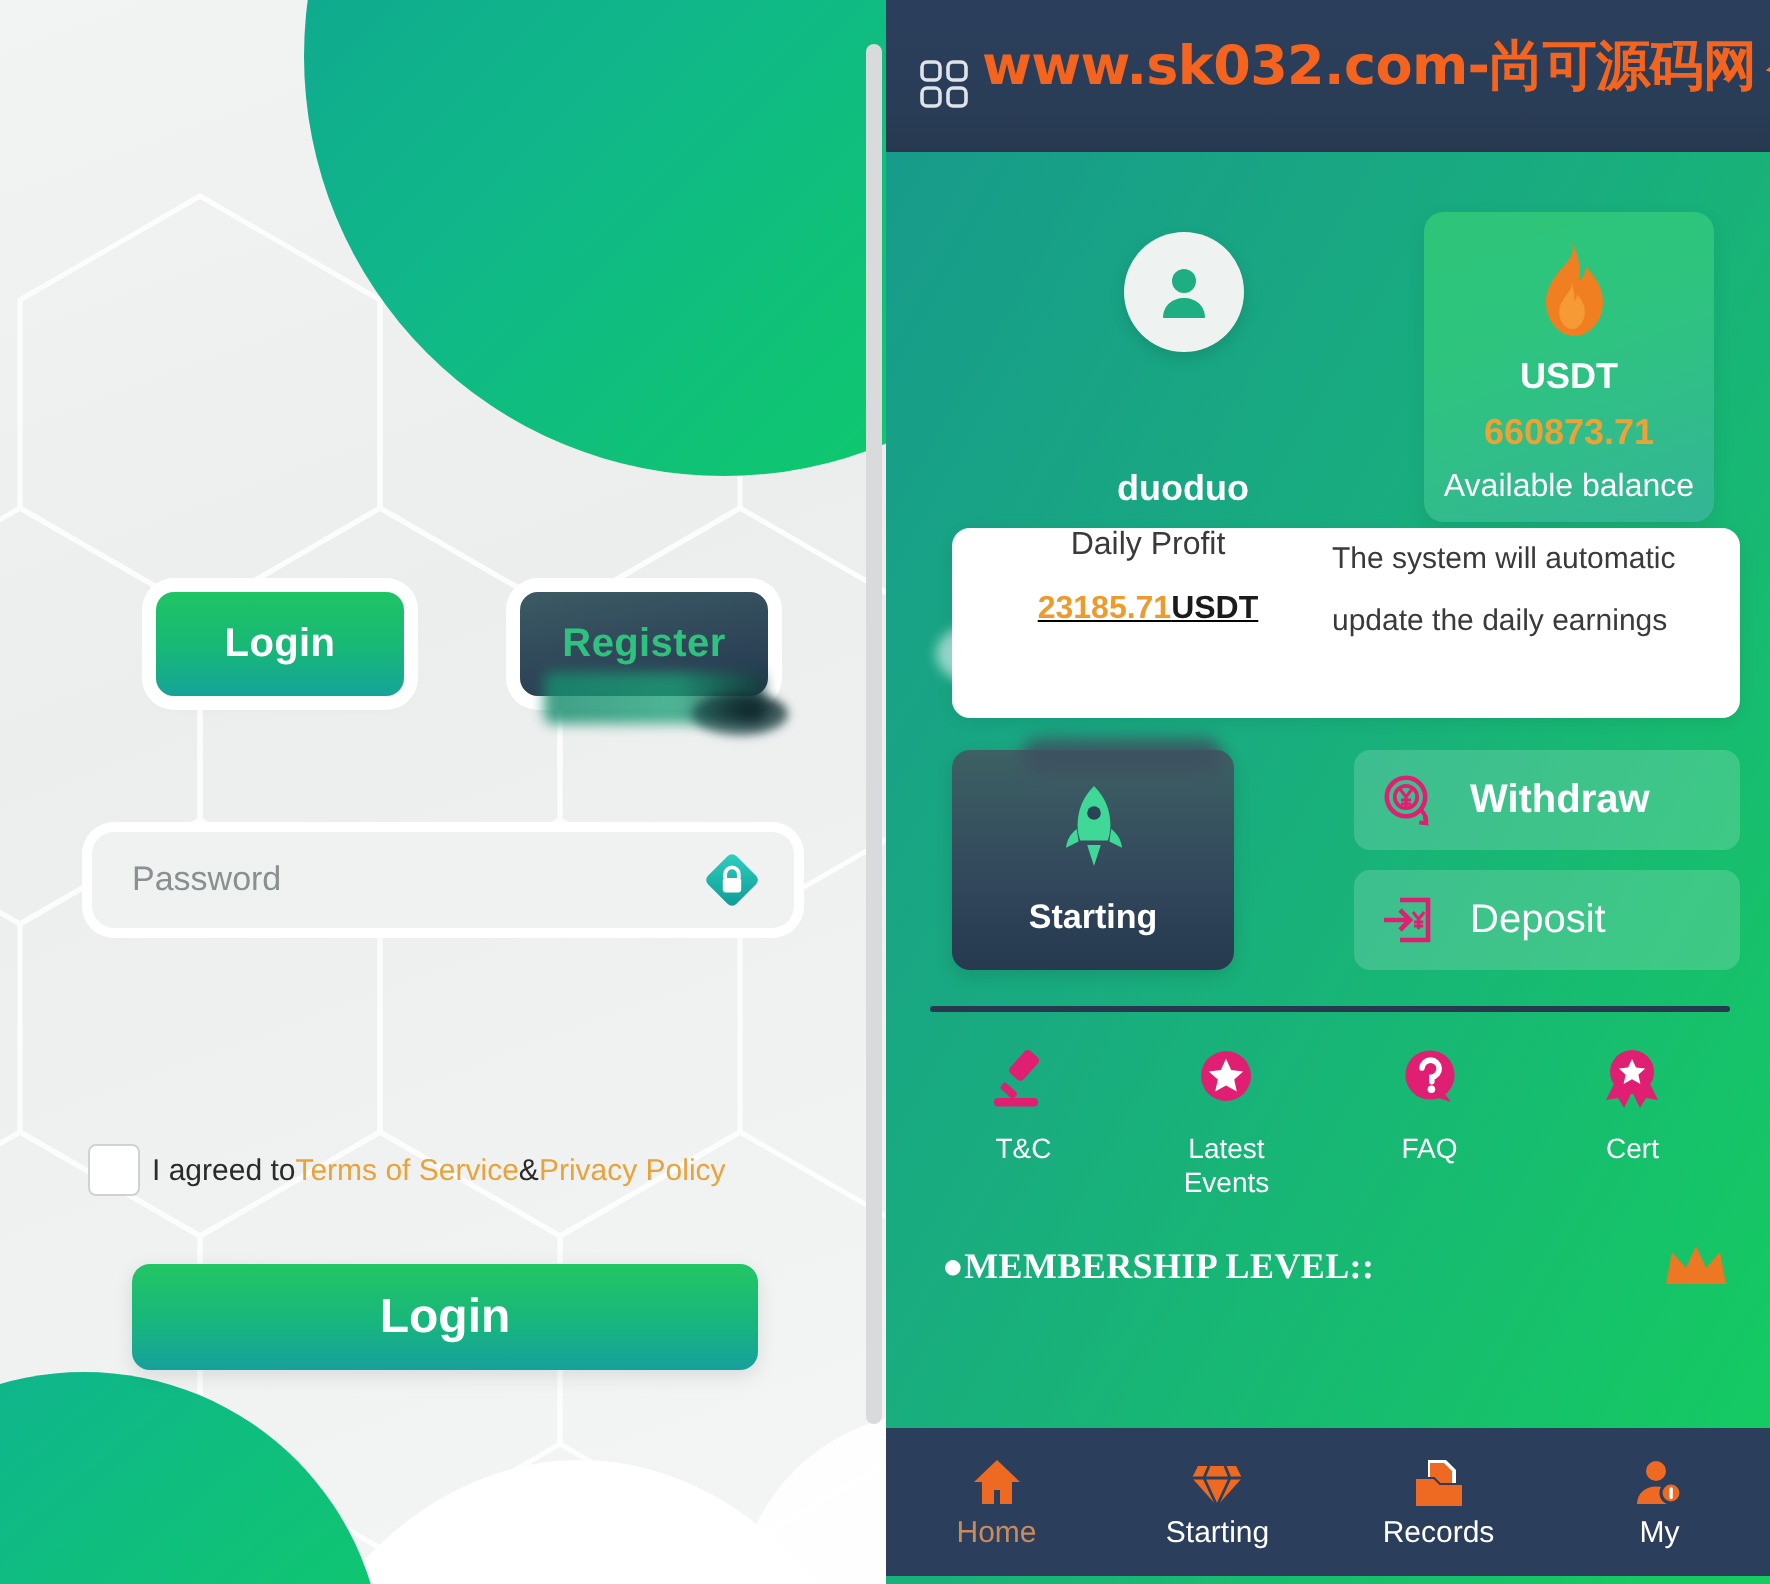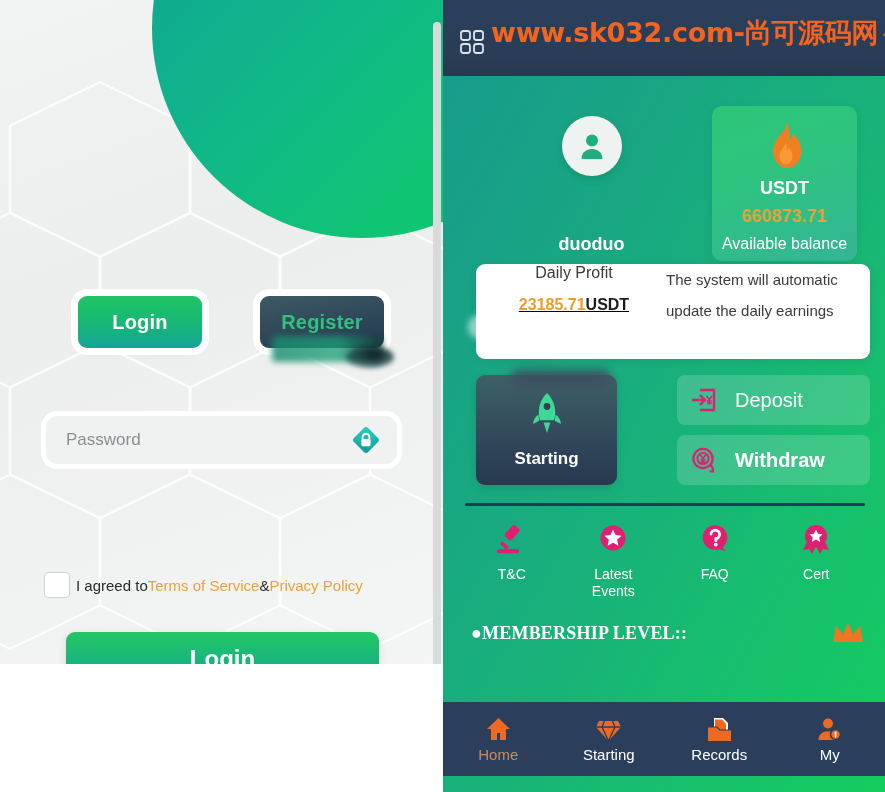--- a/index.html
+++ b/index.html
@@ -7,21 +7,21 @@
     width: 885px; height: 792px;
     overflow: hidden;
     font-family: "Liberation Sans", sans-serif;
     background: #ffffff;
   }
   #app { position: relative; width: 885px; height: 792px; display: flex; }
 
   
   #left-panel {
     position: relative;
-    width: 443px; height: 664px;
+    width: 443px; height: 792px;
     background: linear-gradient(160deg, #f2f3f3 0%, #eceeee 40%, #f4f5f5 100%);
     overflow: hidden;
     flex: 0 0 443px;
   }
   .hex-bg { position: absolute; inset: 0; pointer-events: none; }
   .hex-bg svg { width: 100%; height: 100%; display: block; }
 
   .deco-circle-tr {
     position: absolute;
     left: 152px; top: -182px;
@@ -312,21 +312,21 @@
     padding: 20px 20px 0 28px;
   }
   .membership-title {
     color: #ffffff; font-size: 18px; font-weight: bold;
     letter-spacing: .2px;
     font-family: Liberation Serif, serif;
   }
   .crown { margin-left: auto; width: 34px; height: 26px; }
 
   .bottom-nav {
-    position: absolute; left: 0; bottom: 16px;
+    position: absolute; left: 0; bottom: 4px;
     width: 442px; height: 74px;
     background: #2b3f5c;
     display: flex;
     z-index: 10;
   }
   .nav-item {
     flex: 1;
     display: flex; flex-direction: column;
     align-items: center; justify-content: center;
     cursor: pointer;
@@ -480,37 +480,37 @@
             <path d="M20 2 c5.5 5.5 8.2 12.2 8.2 19.4 0 3-.5 5.6-1.3 7.8 H13.1 c-.8-2.2-1.3-4.8-1.3-7.8 C11.8 14.2 14.5 7.5 20 2 z" fill="#3fd896"></path>
             <circle cx="20" cy="15.5" r="3.4" fill="#2a4356"></circle>
             <path d="M11.4 23.5 c-3 2.1-5 5.6-5.4 9.4 l6.3-3.2 z" fill="#3fd896"></path>
             <path d="M28.6 23.5 c3 2.1 5 5.6 5.4 9.4 l-6.3-3.2 z" fill="#3fd896"></path>
             <path d="M16.6 31.5 h6.8 l-3.4 10.5 z" fill="#3fd896"></path>
           </svg>
         </span>
         <div class="starting-label">Starting</div>
       </div>
       <div class="side-actions">
-        <div class="side-btn deposit">
-          <svg viewBox="0 0 30 30">
-            <path d="M11 5 H25 V25 H11" fill="none" stroke="#e01f72" stroke-width="2.3"></path>
-            <path d="M3 15 H16 M11 10 l5 5 l-5 5" fill="none" stroke="#e01f72" stroke-width="2.3"></path>
-            <path d="M17.5 11 l2.8 3.6 l2.8-3.6 M20.3 14.6 v5 M18 16 h4.6 M18 18 h4.6" stroke="#e01f72" stroke-width="1.5" fill="none"></path>
-          </svg>
-          <span>Deposit</span>
-        </div>
         <div class="side-btn">
           <svg viewBox="0 0 30 30">
             <circle cx="14" cy="13.5" r="9.6" fill="none" stroke="#e01f72" stroke-width="2.3"></circle>
             <circle cx="14" cy="13.5" r="5.6" fill="none" stroke="#e01f72" stroke-width="1.9"></circle>
             <path d="M11 9.5 l3 4 l3-4 M14 13.5 v5.5 M11.5 15 h5 M11.5 17 h5" stroke="#e01f72" stroke-width="1.5" fill="none"></path>
             <path d="M21.5 20 c2 2 3 4.2 2.6 6.5 M20.6 26.2 l3.5 .4 l-.8-3.6" stroke="#e01f72" stroke-width="2" fill="none"></path>
           </svg>
           <span>Withdraw</span>
         </div>
+        <div class="side-btn deposit">
+          <svg viewBox="0 0 30 30">
+            <path d="M11 5 H25 V25 H11" fill="none" stroke="#e01f72" stroke-width="2.3"></path>
+            <path d="M3 15 H16 M11 10 l5 5 l-5 5" fill="none" stroke="#e01f72" stroke-width="2.3"></path>
+            <path d="M17.5 11 l2.8 3.6 l2.8-3.6 M20.3 14.6 v5 M18 16 h4.6 M18 18 h4.6" stroke="#e01f72" stroke-width="1.5" fill="none"></path>
+          </svg>
+          <span>Deposit</span>
+        </div>
       </div>
     </div>
 
     <div class="divider"></div>
 
     <div class="quick-row">
       <div class="quick-item">
         <svg viewBox="0 0 36 36">
           <rect x="14" y="3" width="9" height="15" rx="2.2" transform="rotate(42 18 10)" fill="#e01f72"></rect>
           <rect x="6" y="21" width="9" height="4" rx="1.6" transform="rotate(42 10 23)" fill="#e01f72"></rect>

